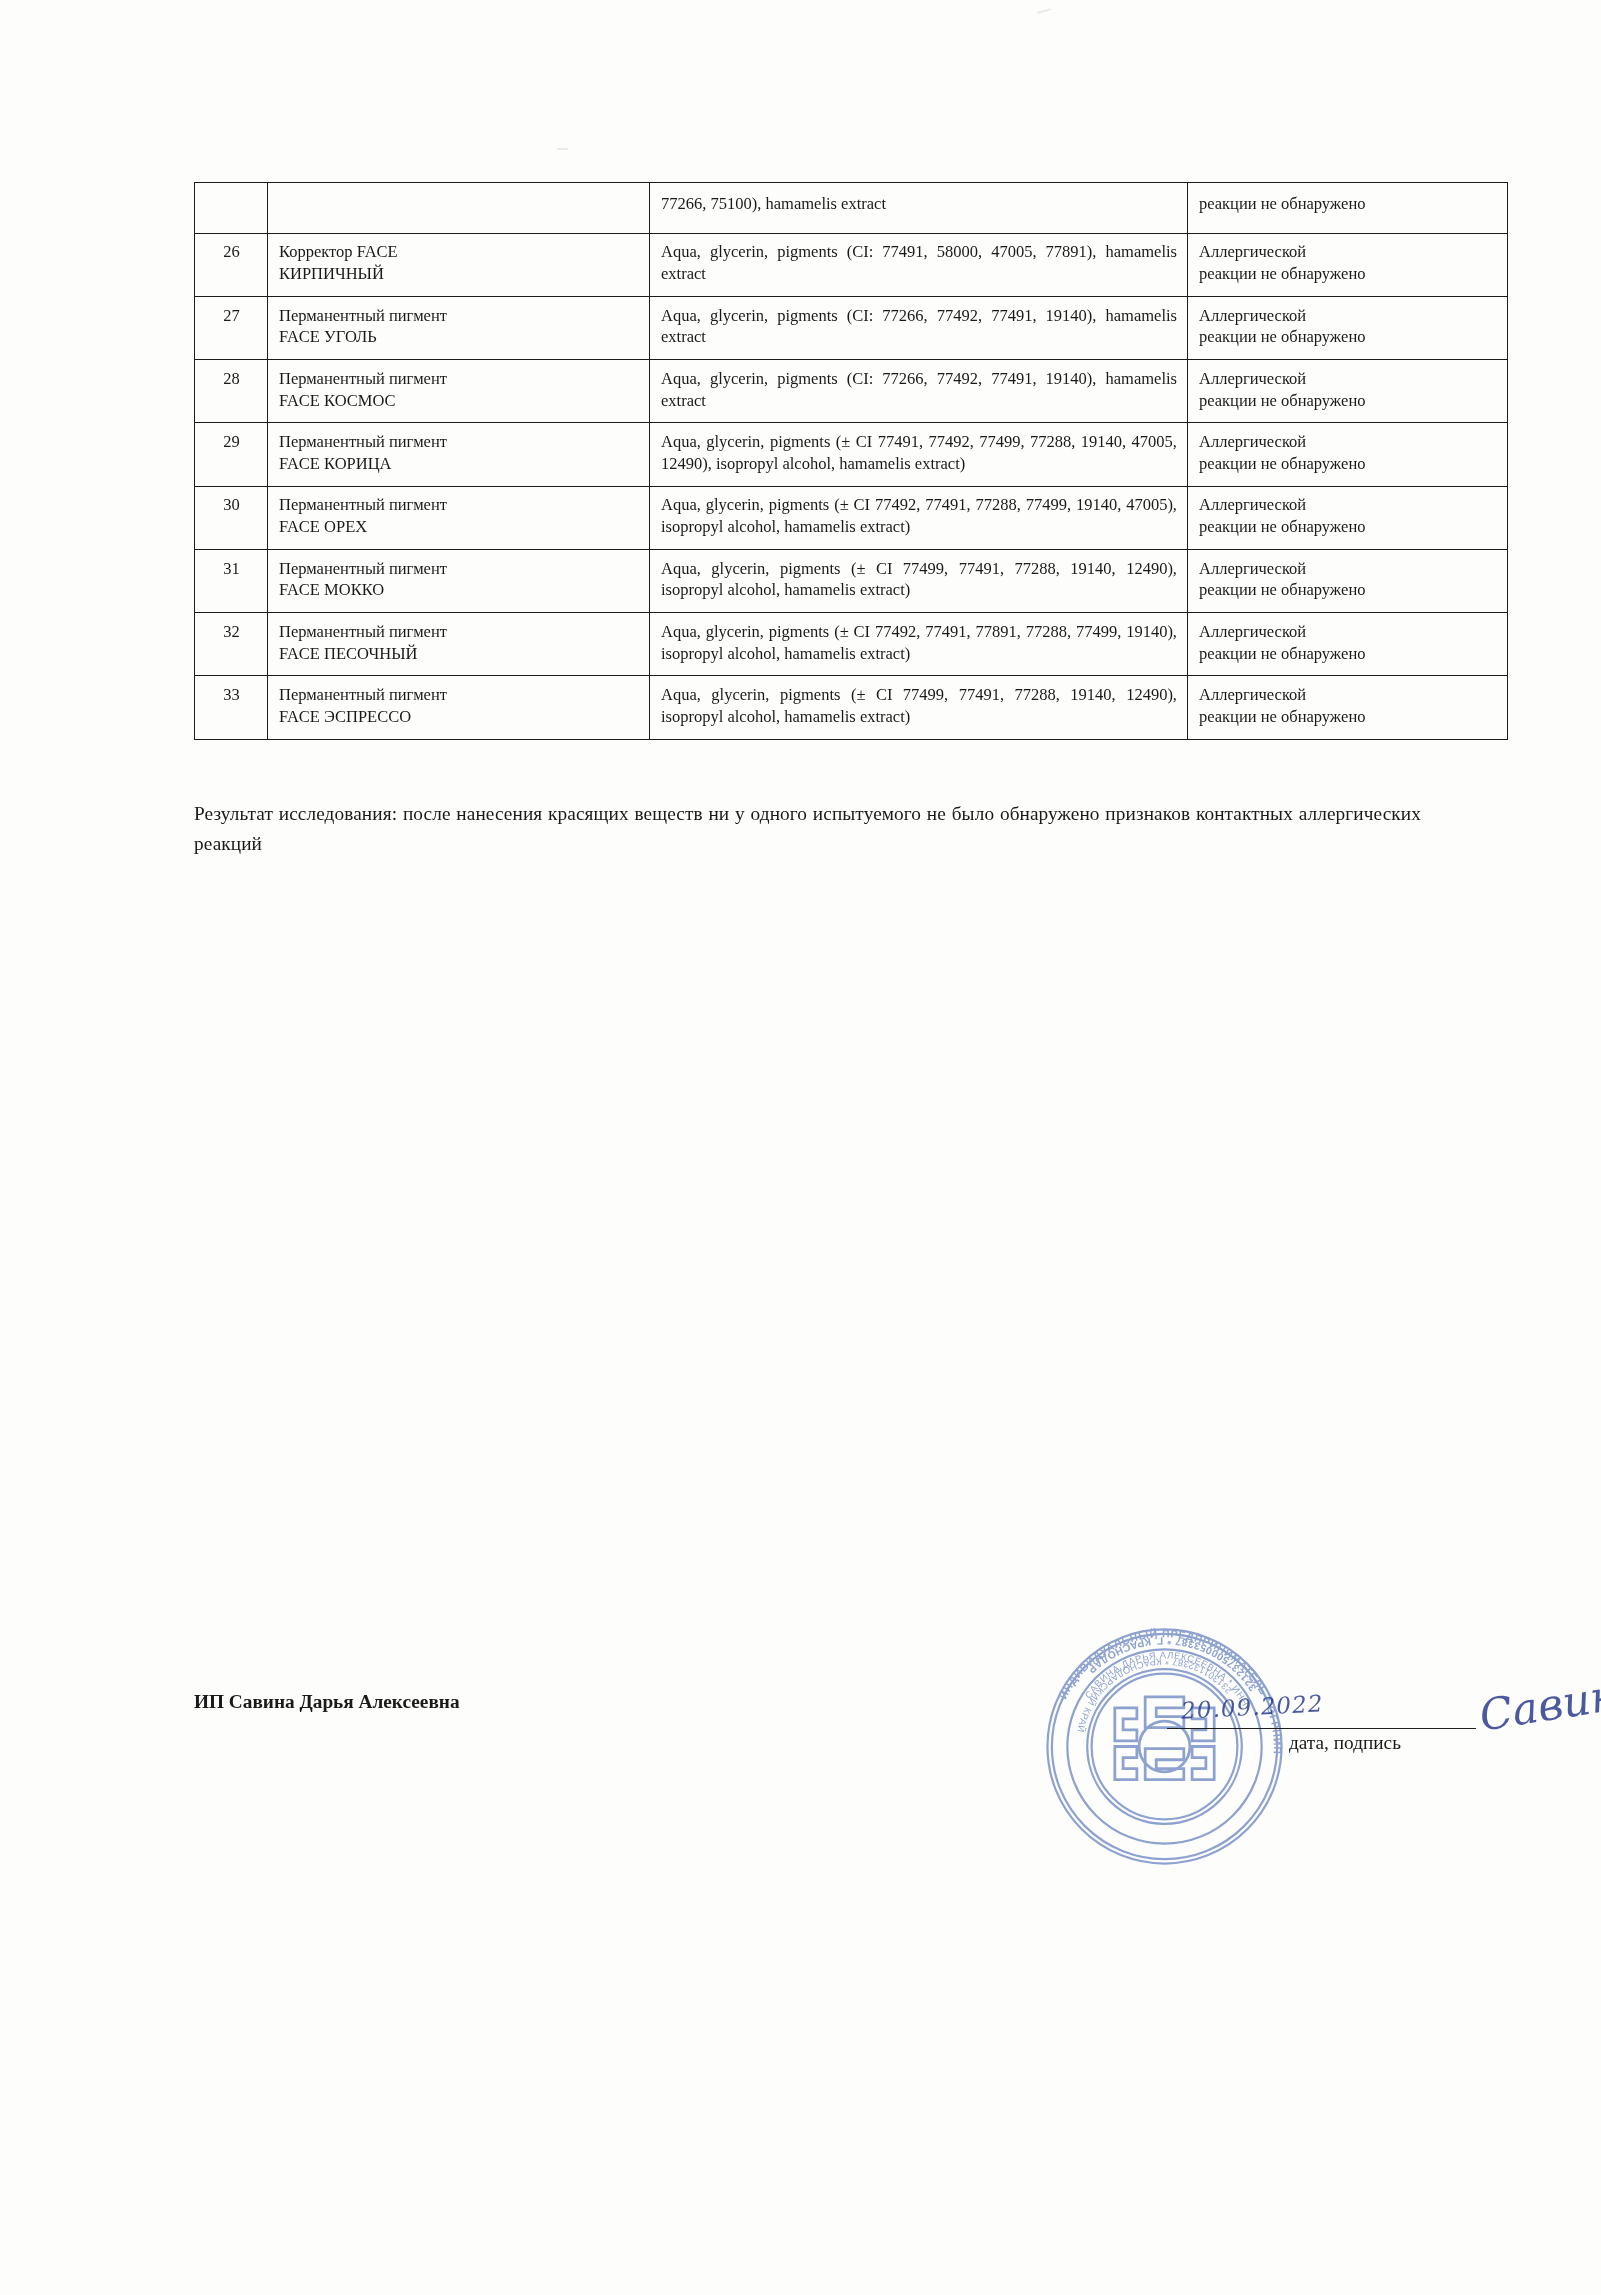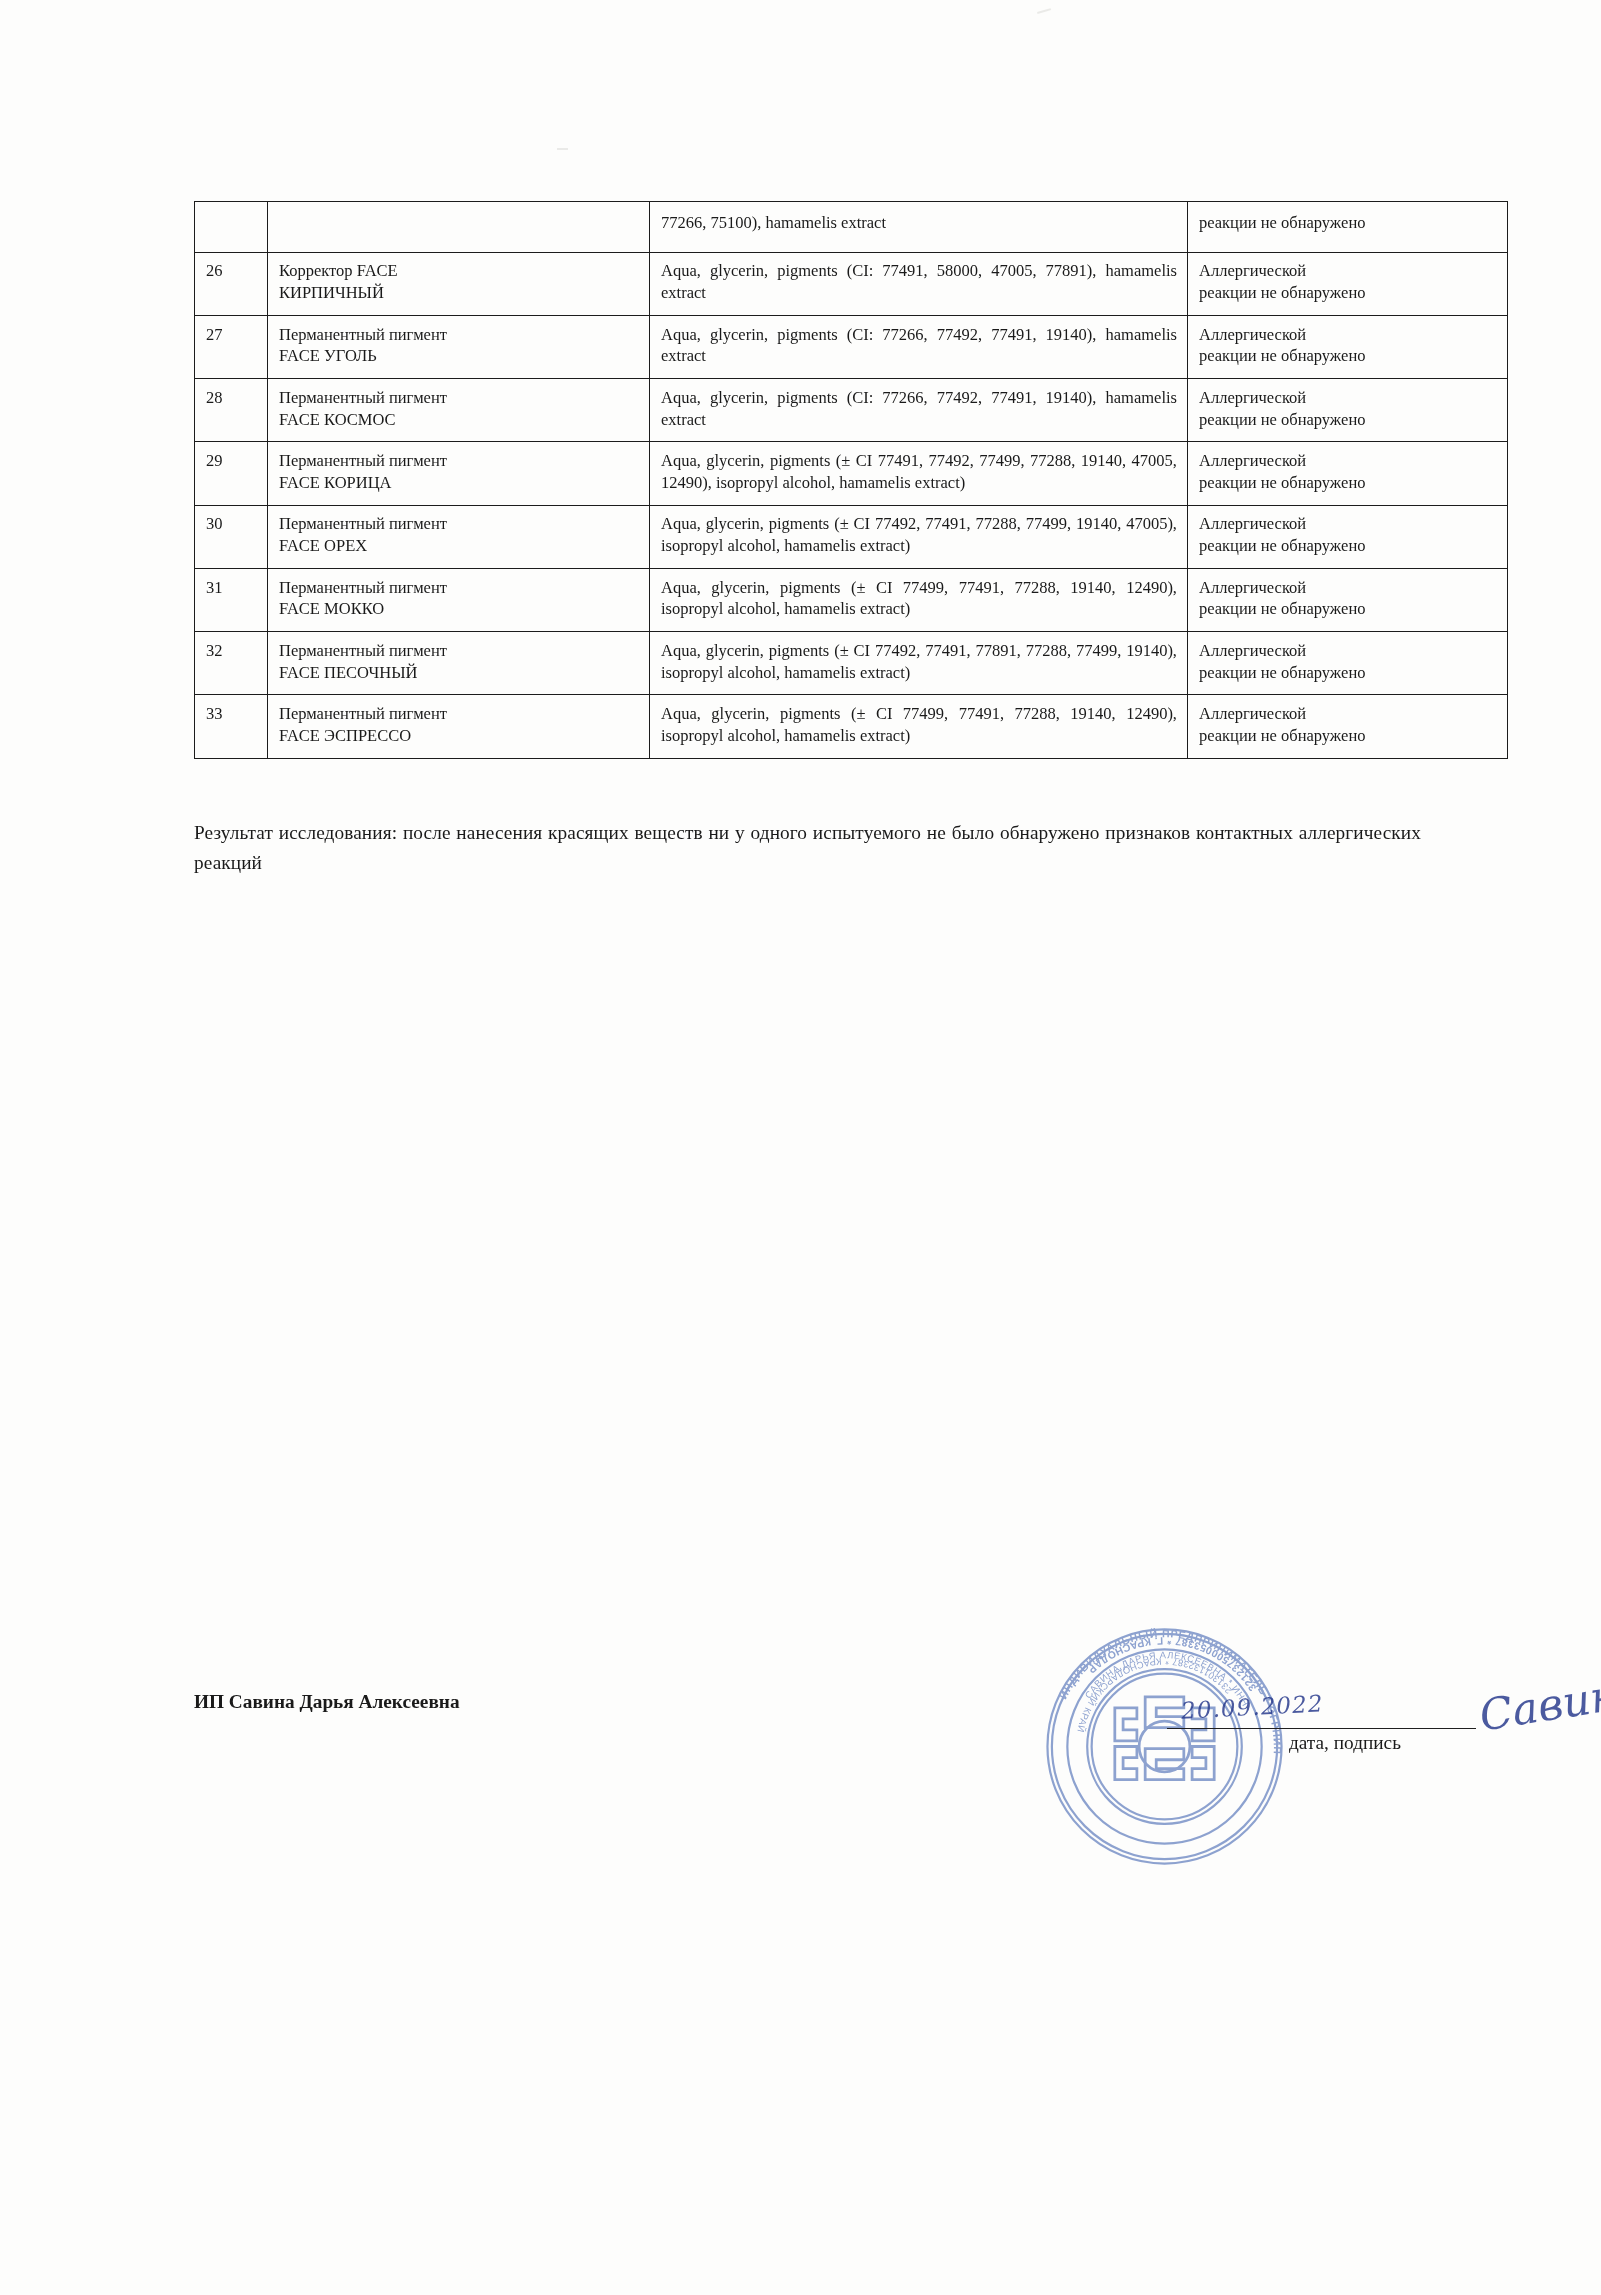--- a/index.html
+++ b/index.html
@@ -22,37 +22,38 @@
   }
   
   .scan-mark {
     position: absolute;
     background: #d8d8d4;
     opacity: .5;
   }
   .doc-body {
     position: absolute;
     left: 194px;
-    top: 201px;
+    top: 182px;
     width: 1227px;
   }
   table.pigment-table {
     border-collapse: collapse;
     width: 1227px;
     table-layout: fixed;
     font-size: 16.5px;
     line-height: 1.32;
   }
   table.pigment-table td {
     border: 1.1px solid #1c1c1c;
     vertical-align: top;
     padding: 7.7px 10px 11px 11px;
   }
   td.c-num {
     width: 51px;
+    text-align: center;
     padding-left: 0;
     padding-right: 0;
   }
   td.c-name { width: 360px; }
   td.c-comp {
     width: 516px;
     text-align: justify;
     text-justify: inter-word;
   }
   td.c-res { width: 298px; }

